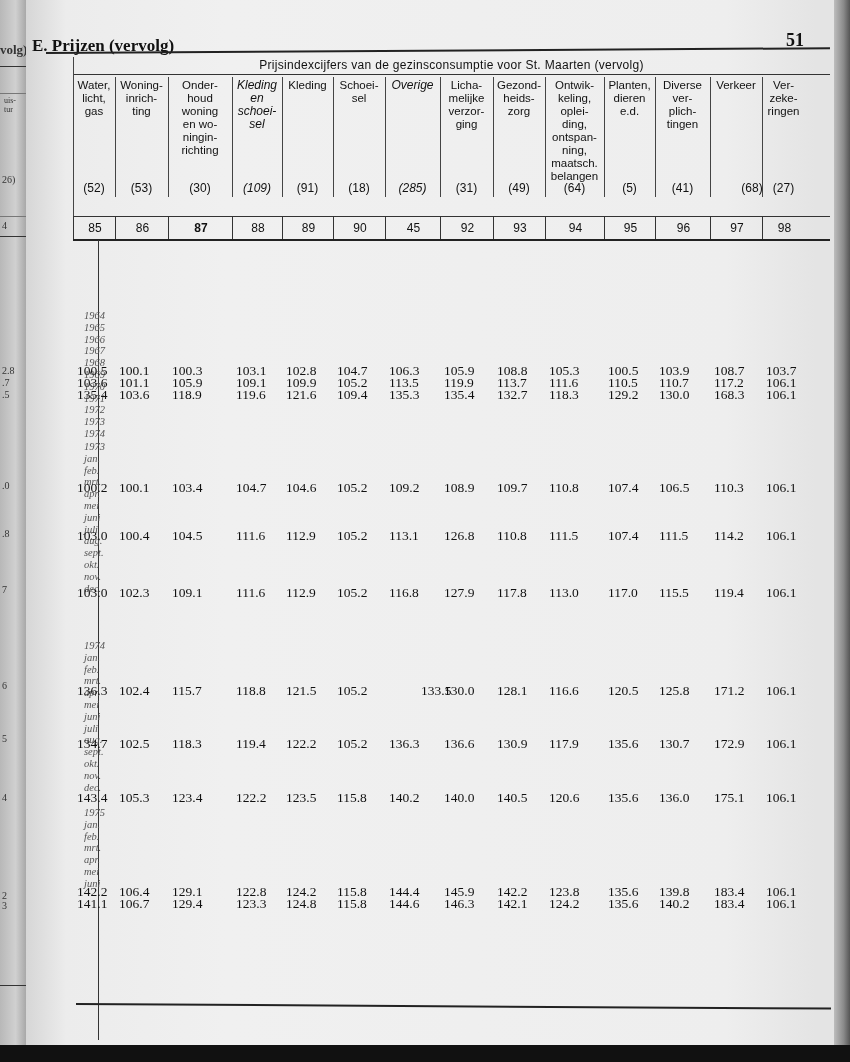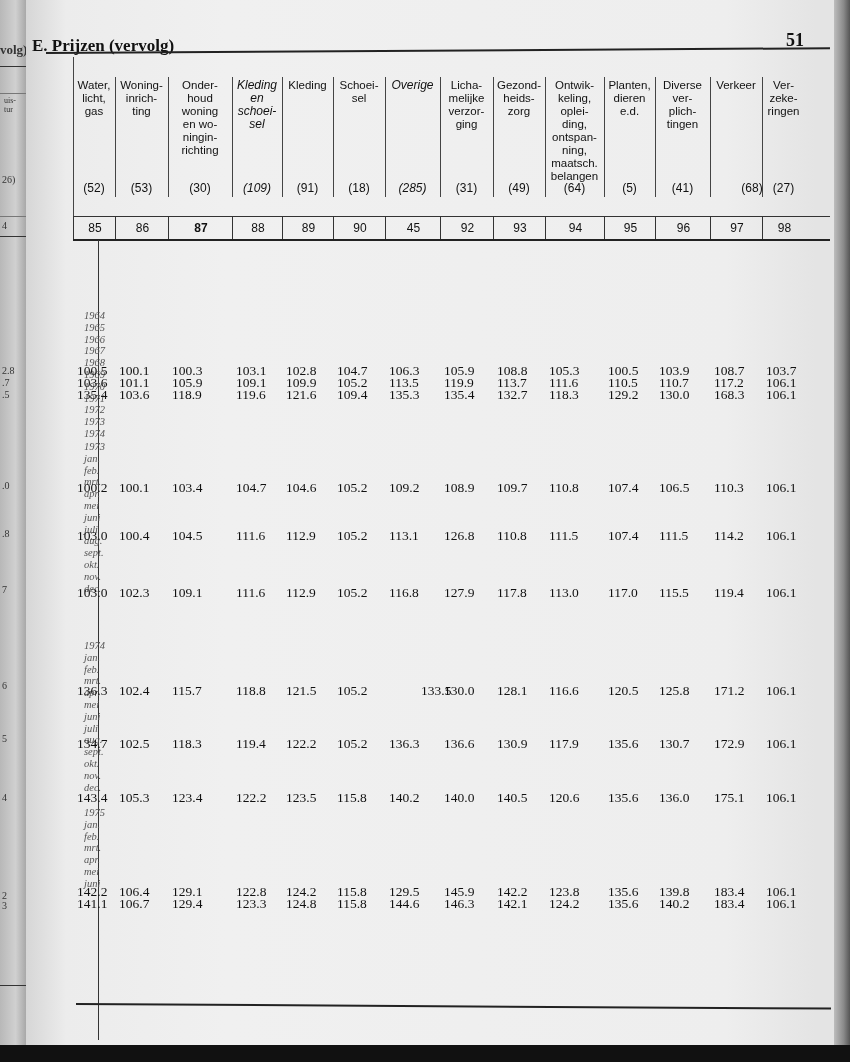--- a/index.html
+++ b/index.html
@@ -54,20 +54,21 @@
   <div class="lp-text" style="left:2px;top:900px;font-size:10px">3</div>
   <div class="lp-line" style="top:985px;"></div>
 </div>
 
 <div class="page">
   <div class="section-title">E. Prijzen (vervolg)</div>
   <div class="page-number">51</div>
   <div class="rule-top"></div>
 
   <div class="table-head">
+    <div class="supertitle">Prijsindexcijfers van de gezinsconsumptie voor St. Maarten (vervolg)</div>
     <div id="col-heads">
         <div class="col-h" style="left: 0px; width: 42px; white-space: pre;">Water,
 licht,
 gas</div>
         <div class="col-w" style="top: 124px; left: 0px; width: 42px;">(52)</div>
         <div class="col-h" style="left: 42px; width: 53px; white-space: pre;">Woning-
 inrich-
 ting</div>
         <div class="col-w" style="top: 124px; left: 42px; width: 53px;">(53)</div>
         <div class="vline" style="left: 42px; height: 120px;"></div>
@@ -329,21 +330,21 @@
       <div class="cell" style="top: 790px; left: 582px; width: 47px;">135.6</div>
       <div class="cell" style="top: 790px; left: 633px; width: 51px;">136.0</div>
       <div class="cell" style="top: 790px; left: 688px; width: 48px;">175.1</div>
       <div class="cell" style="top: 790px; left: 740px; width: 39px;">106.1</div>
       <div class="cell" style="top: 884px; left: 51px; width: 38px;">142.2</div>
       <div class="cell" style="top: 884px; left: 93px; width: 49px;">106.4</div>
       <div class="cell" style="top: 884px; left: 146px; width: 60px;">129.1</div>
       <div class="cell" style="top: 884px; left: 210px; width: 46px;">122.8</div>
       <div class="cell" style="top: 884px; left: 260px; width: 47px;">124.2</div>
       <div class="cell" style="top: 884px; left: 311px; width: 48px;">115.8</div>
-      <div class="cell" style="top: 884px; left: 363px; width: 51px;">129.5</div>
+      <div class="cell" style="top: 884px; left: 363px; width: 51px;">144.4</div>
       <div class="cell" style="top: 884px; left: 418px; width: 49px;">145.9</div>
       <div class="cell" style="top: 884px; left: 471px; width: 48px;">142.2</div>
       <div class="cell" style="top: 884px; left: 523px; width: 55px;">123.8</div>
       <div class="cell" style="top: 884px; left: 582px; width: 47px;">135.6</div>
       <div class="cell" style="top: 884px; left: 633px; width: 51px;">139.8</div>
       <div class="cell" style="top: 884px; left: 688px; width: 48px;">183.4</div>
       <div class="cell" style="top: 884px; left: 740px; width: 39px;">106.1</div>
       <div class="cell" style="top: 896px; left: 51px; width: 38px;">141.1</div>
       <div class="cell" style="top: 896px; left: 93px; width: 49px;">106.7</div>
       <div class="cell" style="top: 896px; left: 146px; width: 60px;">129.4</div>

